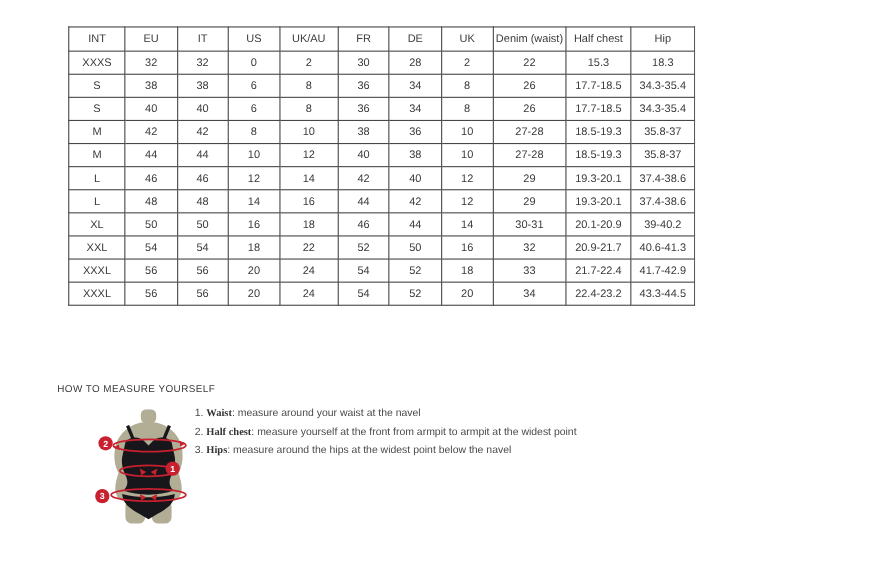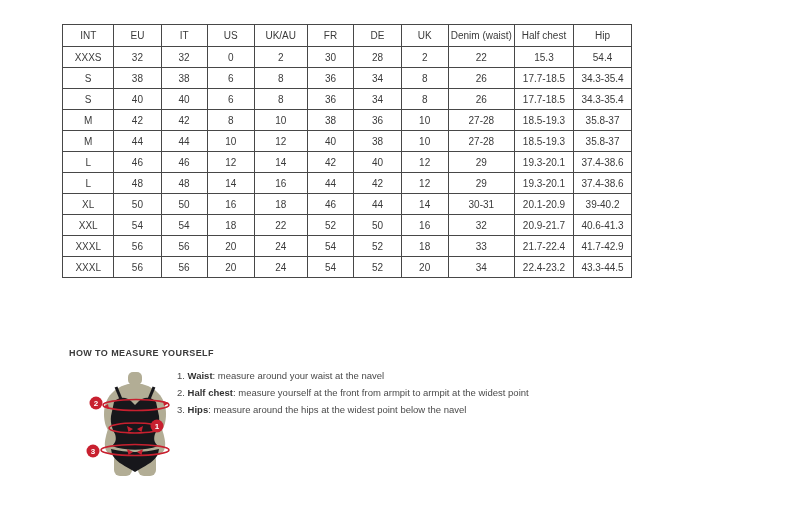--- a/index.html
+++ b/index.html
@@ -19,29 +19,29 @@
     height:21px; text-align:center; vertical-align:middle;
     font-weight:400; padding:0 2px; white-space:nowrap;
   }
   table.size-chart th { height:22px; }
   table.size-chart th:nth-child(-n+8), table.size-chart td:nth-child(-n+8) { width:61px; }
   table.size-chart th:nth-child(9),  table.size-chart td:nth-child(9)  { width:64px; }
   table.size-chart th:nth-child(10), table.size-chart td:nth-child(10) { width:64px; }
   table.size-chart th:nth-child(11), table.size-chart td:nth-child(11) { width:63px; }
 
   .measure-title {
-    position:absolute; left:69px; top:348px;
-    font-size:9px; font-weight:700; letter-spacing:0.4px; color:#3a3a3a;
+    position:absolute; left:52px; top:348px;
+    font-size:9px; font-weight:400; letter-spacing:0.4px; color:#3a3a3a;
   }
   .steps {
     position:absolute; left:177px; top:371px;
     display:flex; flex-direction:column; gap:7px;
     font-size:9.5px; color:#4a4a4a; line-height:10px;
   }
-  .step b { color:#333333; font-weight:700; }
+  .step b { color:#333333; font-weight:700;font-family:Liberation Serif, serif; }
   .figure {
     position:absolute; left:85px; top:372px; width:100px; height:106px;
   }
 </style>
 </head>
 <body>
 
 <div class="page">
 
   <table class="size-chart">
@@ -65,21 +65,21 @@
           <td>XXXS</td>
           <td>32</td>
           <td>32</td>
           <td>0</td>
           <td>2</td>
           <td>30</td>
           <td>28</td>
           <td>2</td>
           <td>22</td>
           <td>15.3</td>
-          <td>54.4</td>
+          <td>18.3</td>
         </tr>
         <tr>
           <td>S</td>
           <td>38</td>
           <td>38</td>
           <td>6</td>
           <td>8</td>
           <td>36</td>
           <td>34</td>
           <td>8</td>

